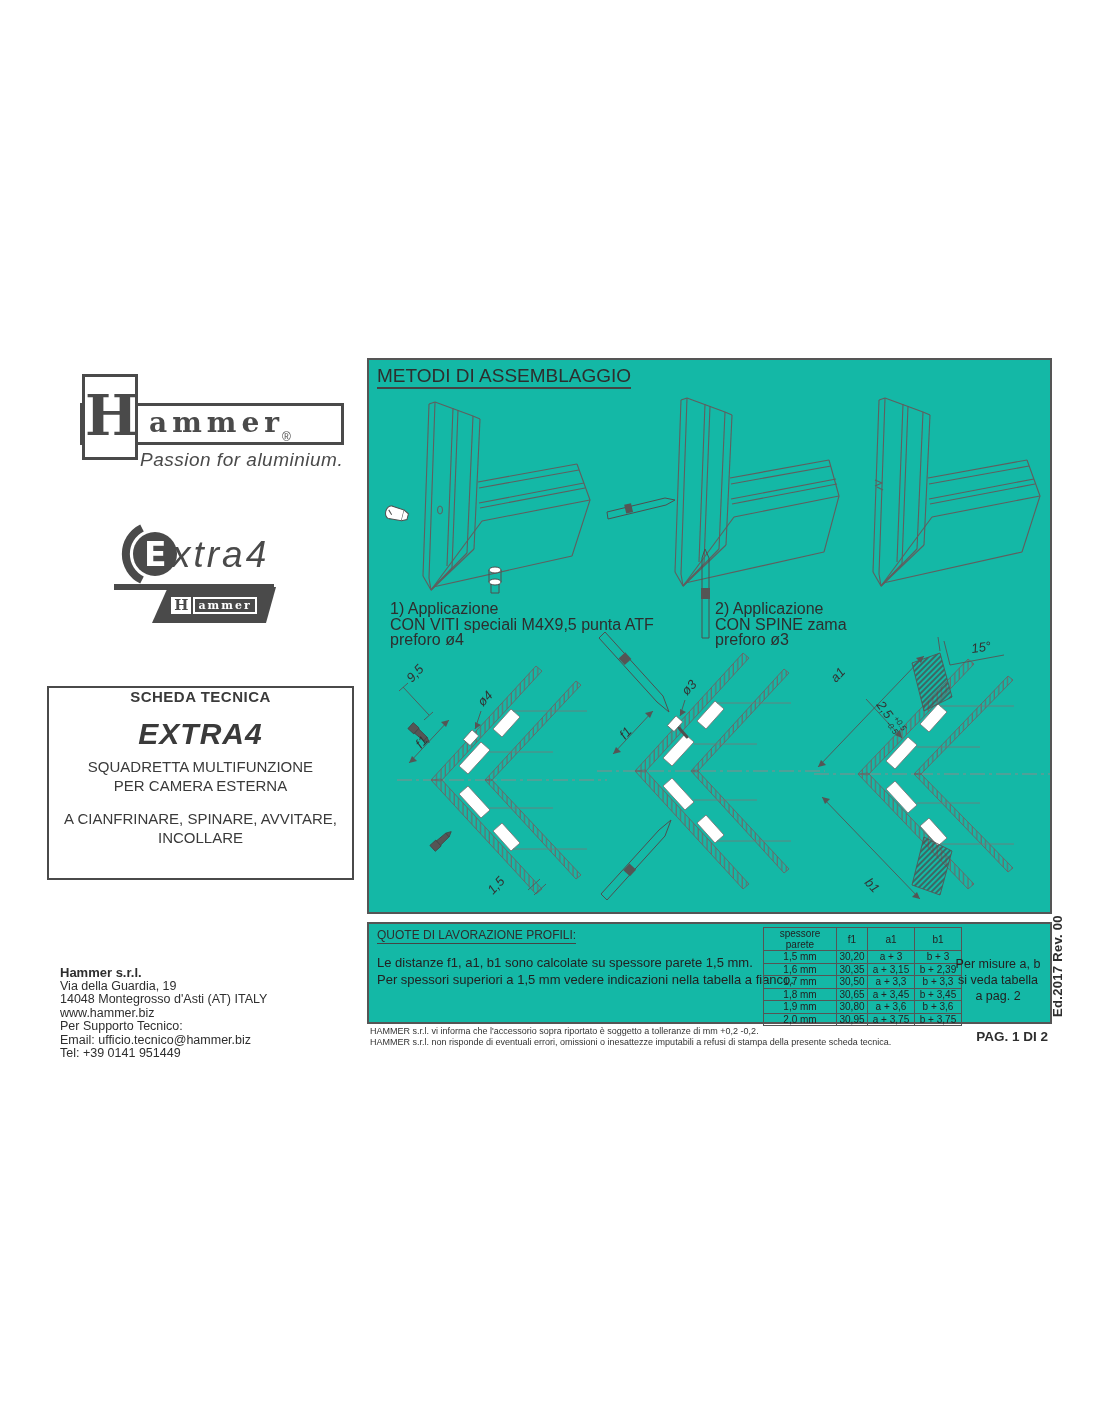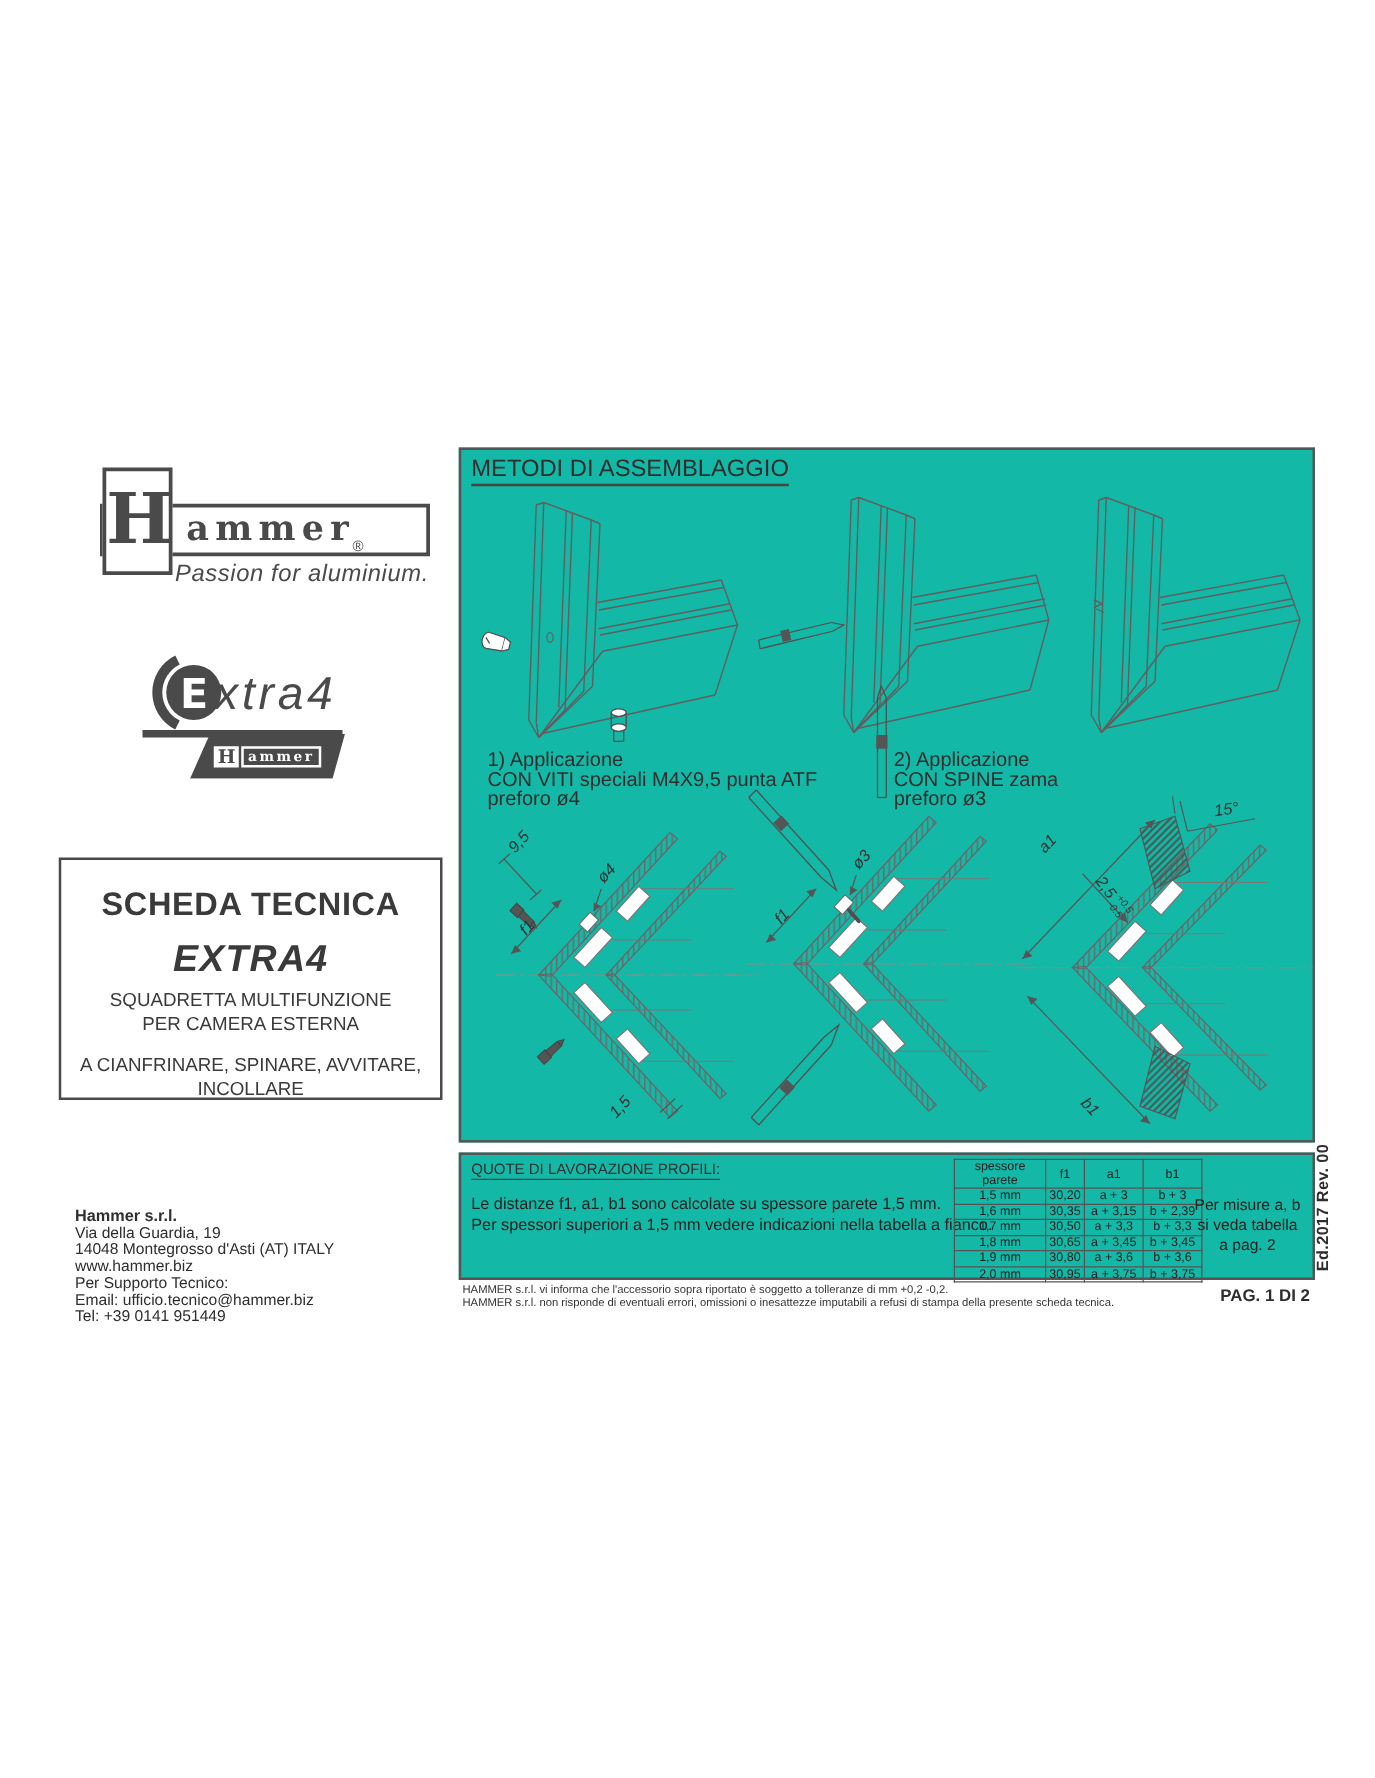--- a/index.html
+++ b/index.html
@@ -25,21 +25,21 @@
   .badge{position:absolute;left:44px;top:63px;width:124px;height:36px;background:#4a4a4a;
          clip-path:polygon(16px 0,100% 0,calc(100% - 10px) 100%,0 100%);
          display:flex;align-items:center;justify-content:center;}
   .mini-h{background:#fff;color:#4a4a4a;font-family:"DejaVu Serif",serif;font-weight:bold;
           font-size:15px;line-height:17px;padding:0 3px;}
   .mini-rest{color:#fff;border:2px solid #fff;font-family:"DejaVu Serif",serif;font-weight:bold;
              font-size:11px;line-height:13px;letter-spacing:2px;padding:0 3px;margin-left:2px;}
 
   
   .scheda-box{left:47px;top:686px;width:303px;height:190px;border:2px solid #4a4a4a;text-align:center;color:#3a3a3a;}
-  .sc-title{margin-top:20px;font-size:26px;font-weight:bold;letter-spacing:0.5px;}
+  .sc-title{font-size:15px;font-weight:bold;letter-spacing:0.5px;}
   .sc-product{margin-top:12px;font-size:30px;font-weight:bold;letter-spacing:1px;font-style:italic;}
   .sc-sub{font-size:15px;line-height:19px;margin-top:6px;}
   .sc-methods{font-size:15px;line-height:19px;margin-top:14px;}
 
   
   .contact{left:60px;top:966px;font-size:12.5px;line-height:13.5px;color:#2e2e2e;}
   .contact .company{font-weight:bold;font-size:13px;}
 
   
   .panel{border:2px solid #555;background:#14b8a6;}

